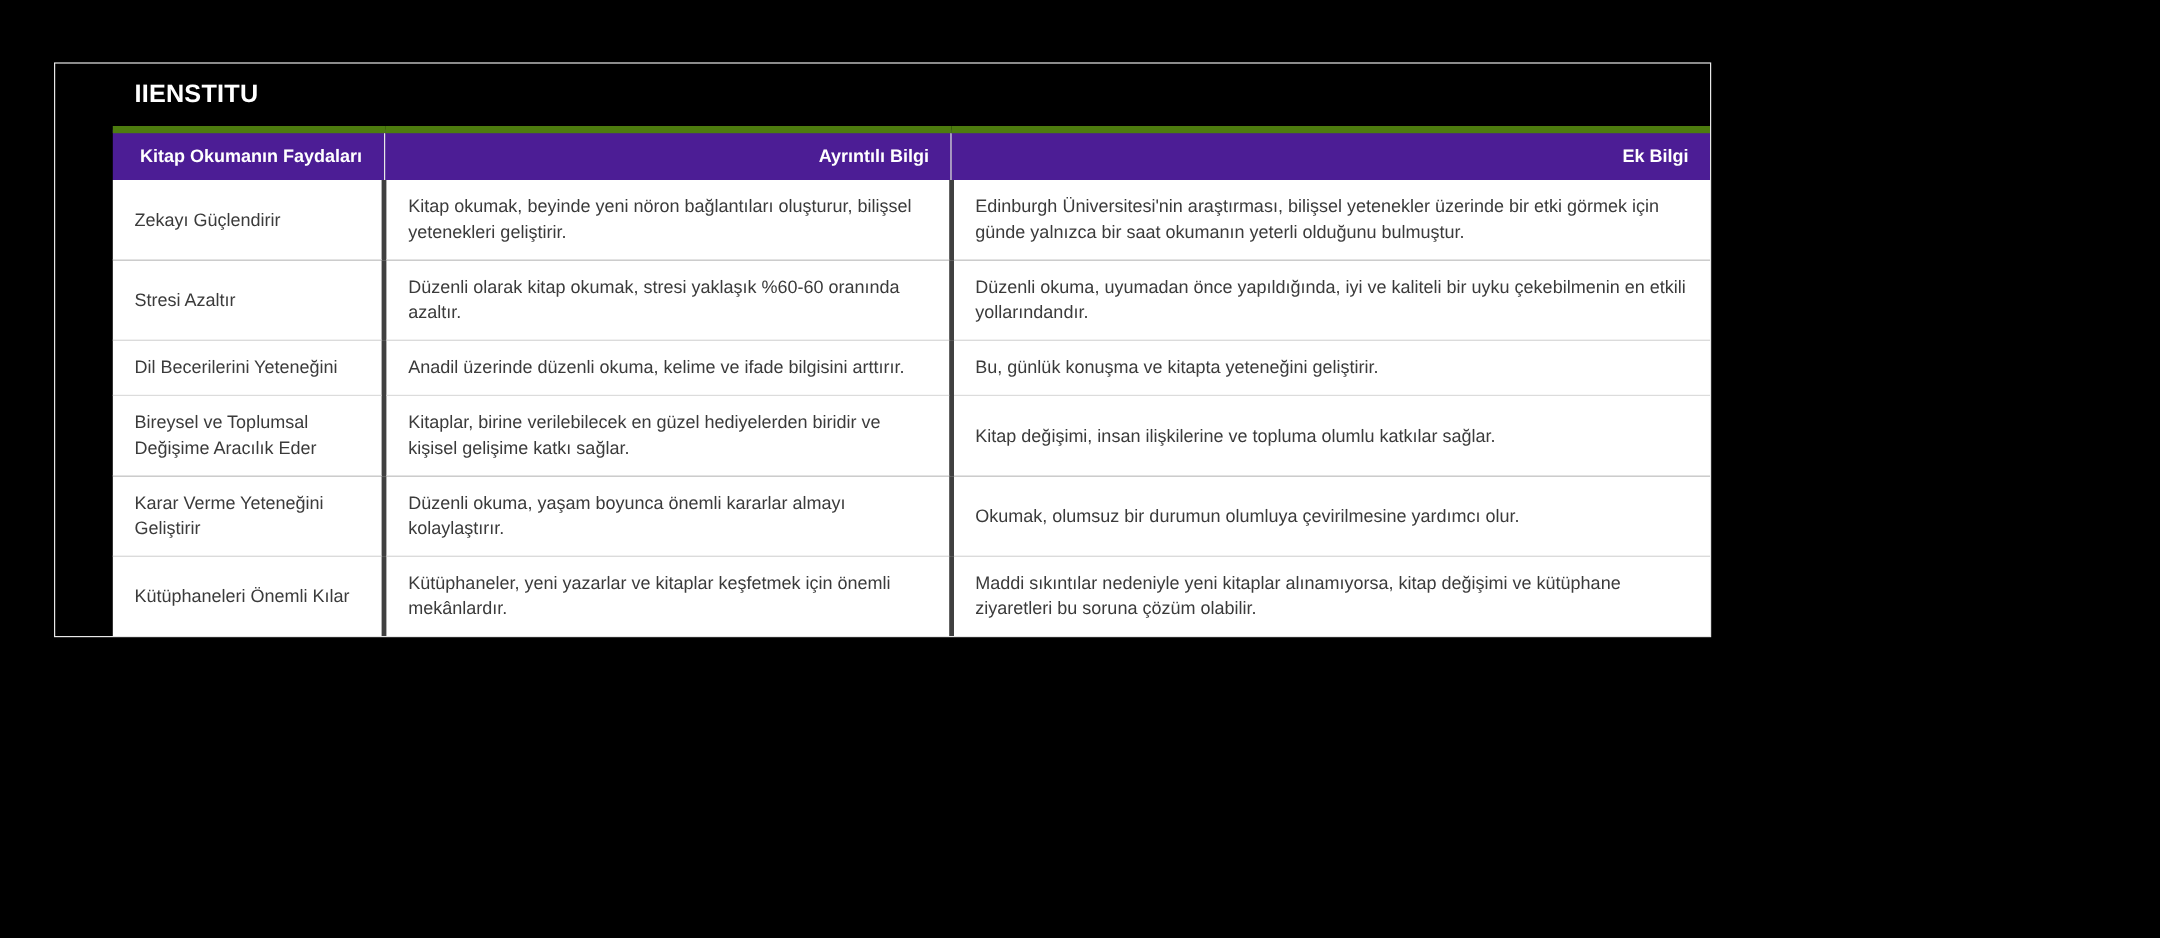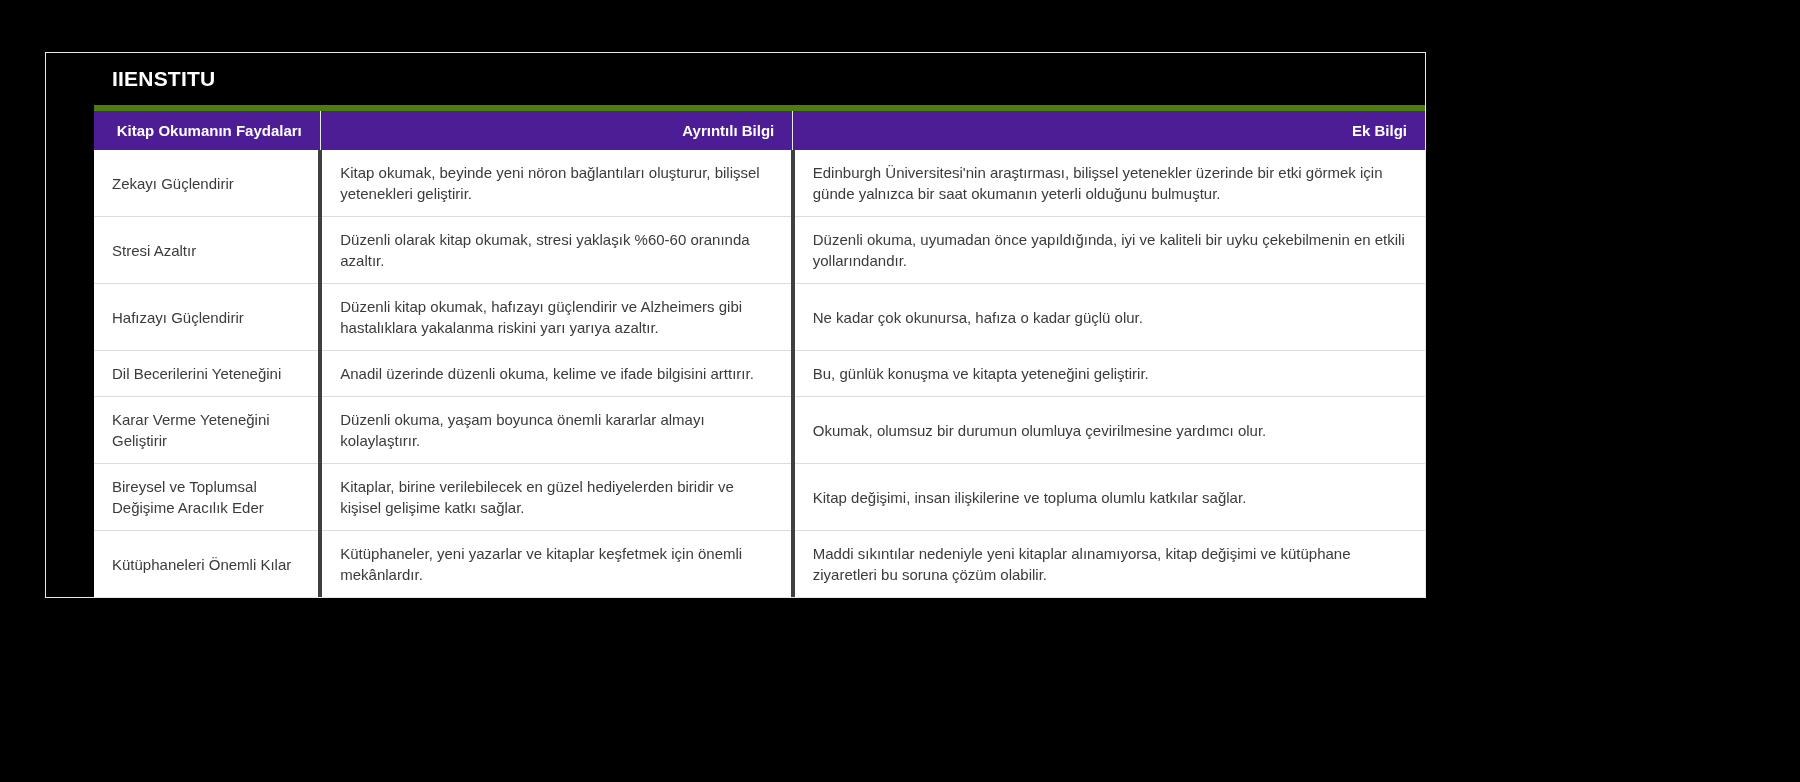--- a/index.html
+++ b/index.html
@@ -95,38 +95,33 @@
           <td>Zekayı Güçlendirir</td>
           <td>Kitap okumak, beyinde yeni nöron bağlantıları oluşturur, bilişsel yetenekleri geliştirir.</td>
           <td>Edinburgh Üniversitesi'nin araştırması, bilişsel yetenekler üzerinde bir etki görmek için günde yalnızca bir saat okumanın yeterli olduğunu bulmuştur.</td>
         </tr>
         <tr>
           <td>Stresi Azaltır</td>
           <td>Düzenli olarak kitap okumak, stresi yaklaşık %60-60 oranında azaltır.</td>
           <td>Düzenli okuma, uyumadan önce yapıldığında, iyi ve kaliteli bir uyku çekebilmenin en etkili yollarındandır.</td>
         </tr>
         <tr>
-          <td>Hafızayı Güçlendirir</td>
-          <td>Düzenli kitap okumak, hafızayı güçlendirir ve Alzheimers gibi hastalıklara yakalanma riskini yarı yarıya azaltır.</td>
-          <td>Ne kadar çok okunursa, hafıza o kadar güçlü olur.</td>
-        </tr>
-        <tr>
           <td>Dil Becerilerini Yeteneğini</td>
           <td>Anadil üzerinde düzenli okuma, kelime ve ifade bilgisini arttırır.</td>
           <td>Bu, günlük konuşma ve kitapta yeteneğini geliştirir.</td>
         </tr>
         <tr>
+          <td>Bireysel ve Toplumsal Değişime Aracılık Eder</td>
+          <td>Kitaplar, birine verilebilecek en güzel hediyelerden biridir ve kişisel gelişime katkı sağlar.</td>
+          <td>Kitap değişimi, insan ilişkilerine ve topluma olumlu katkılar sağlar.</td>
+        </tr>
+        <tr>
           <td>Karar Verme Yeteneğini Geliştirir</td>
           <td>Düzenli okuma, yaşam boyunca önemli kararlar almayı kolaylaştırır.</td>
           <td>Okumak, olumsuz bir durumun olumluya çevirilmesine yardımcı olur.</td>
-        </tr>
-        <tr>
-          <td>Bireysel ve Toplumsal Değişime Aracılık Eder</td>
-          <td>Kitaplar, birine verilebilecek en güzel hediyelerden biridir ve kişisel gelişime katkı sağlar.</td>
-          <td>Kitap değişimi, insan ilişkilerine ve topluma olumlu katkılar sağlar.</td>
         </tr>
         <tr>
           <td>Kütüphaneleri Önemli Kılar</td>
           <td>Kütüphaneler, yeni yazarlar ve kitaplar keşfetmek için önemli mekânlardır.</td>
           <td>Maddi sıkıntılar nedeniyle yeni kitaplar alınamıyorsa, kitap değişimi ve kütüphane ziyaretleri bu soruna çözüm olabilir.</td>
         </tr>
       </tbody>
   </table>
 </div>
 

